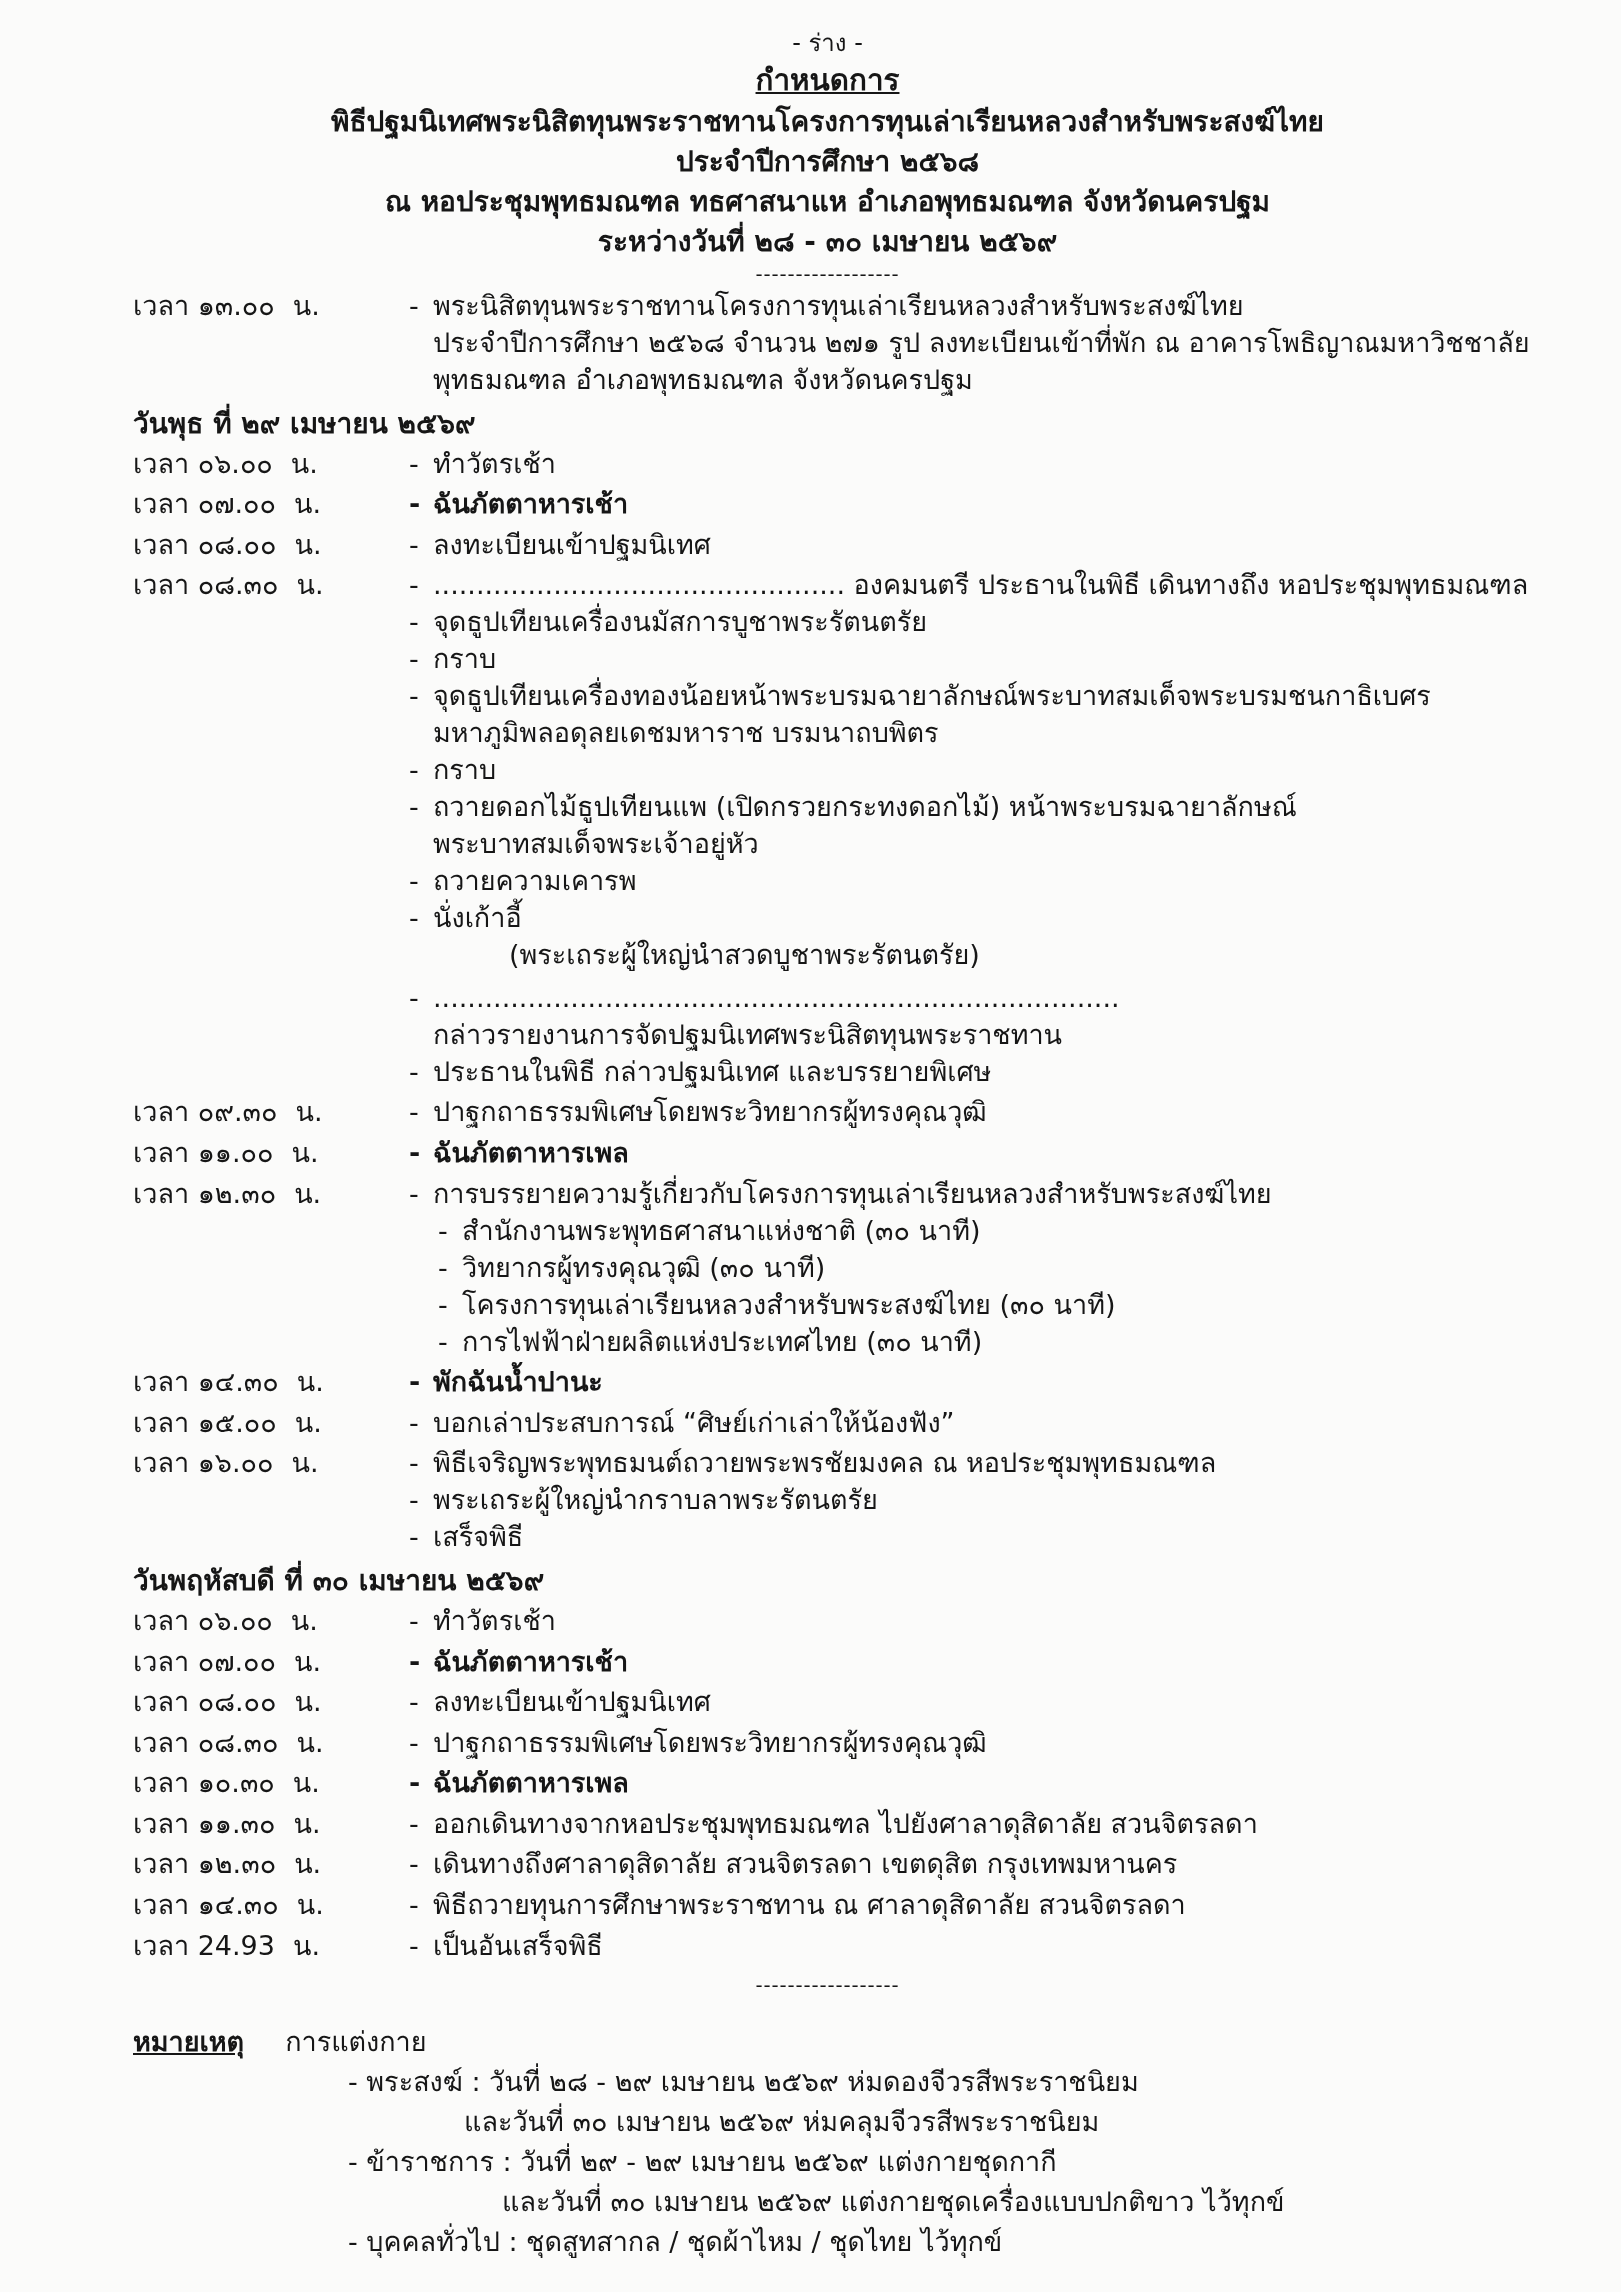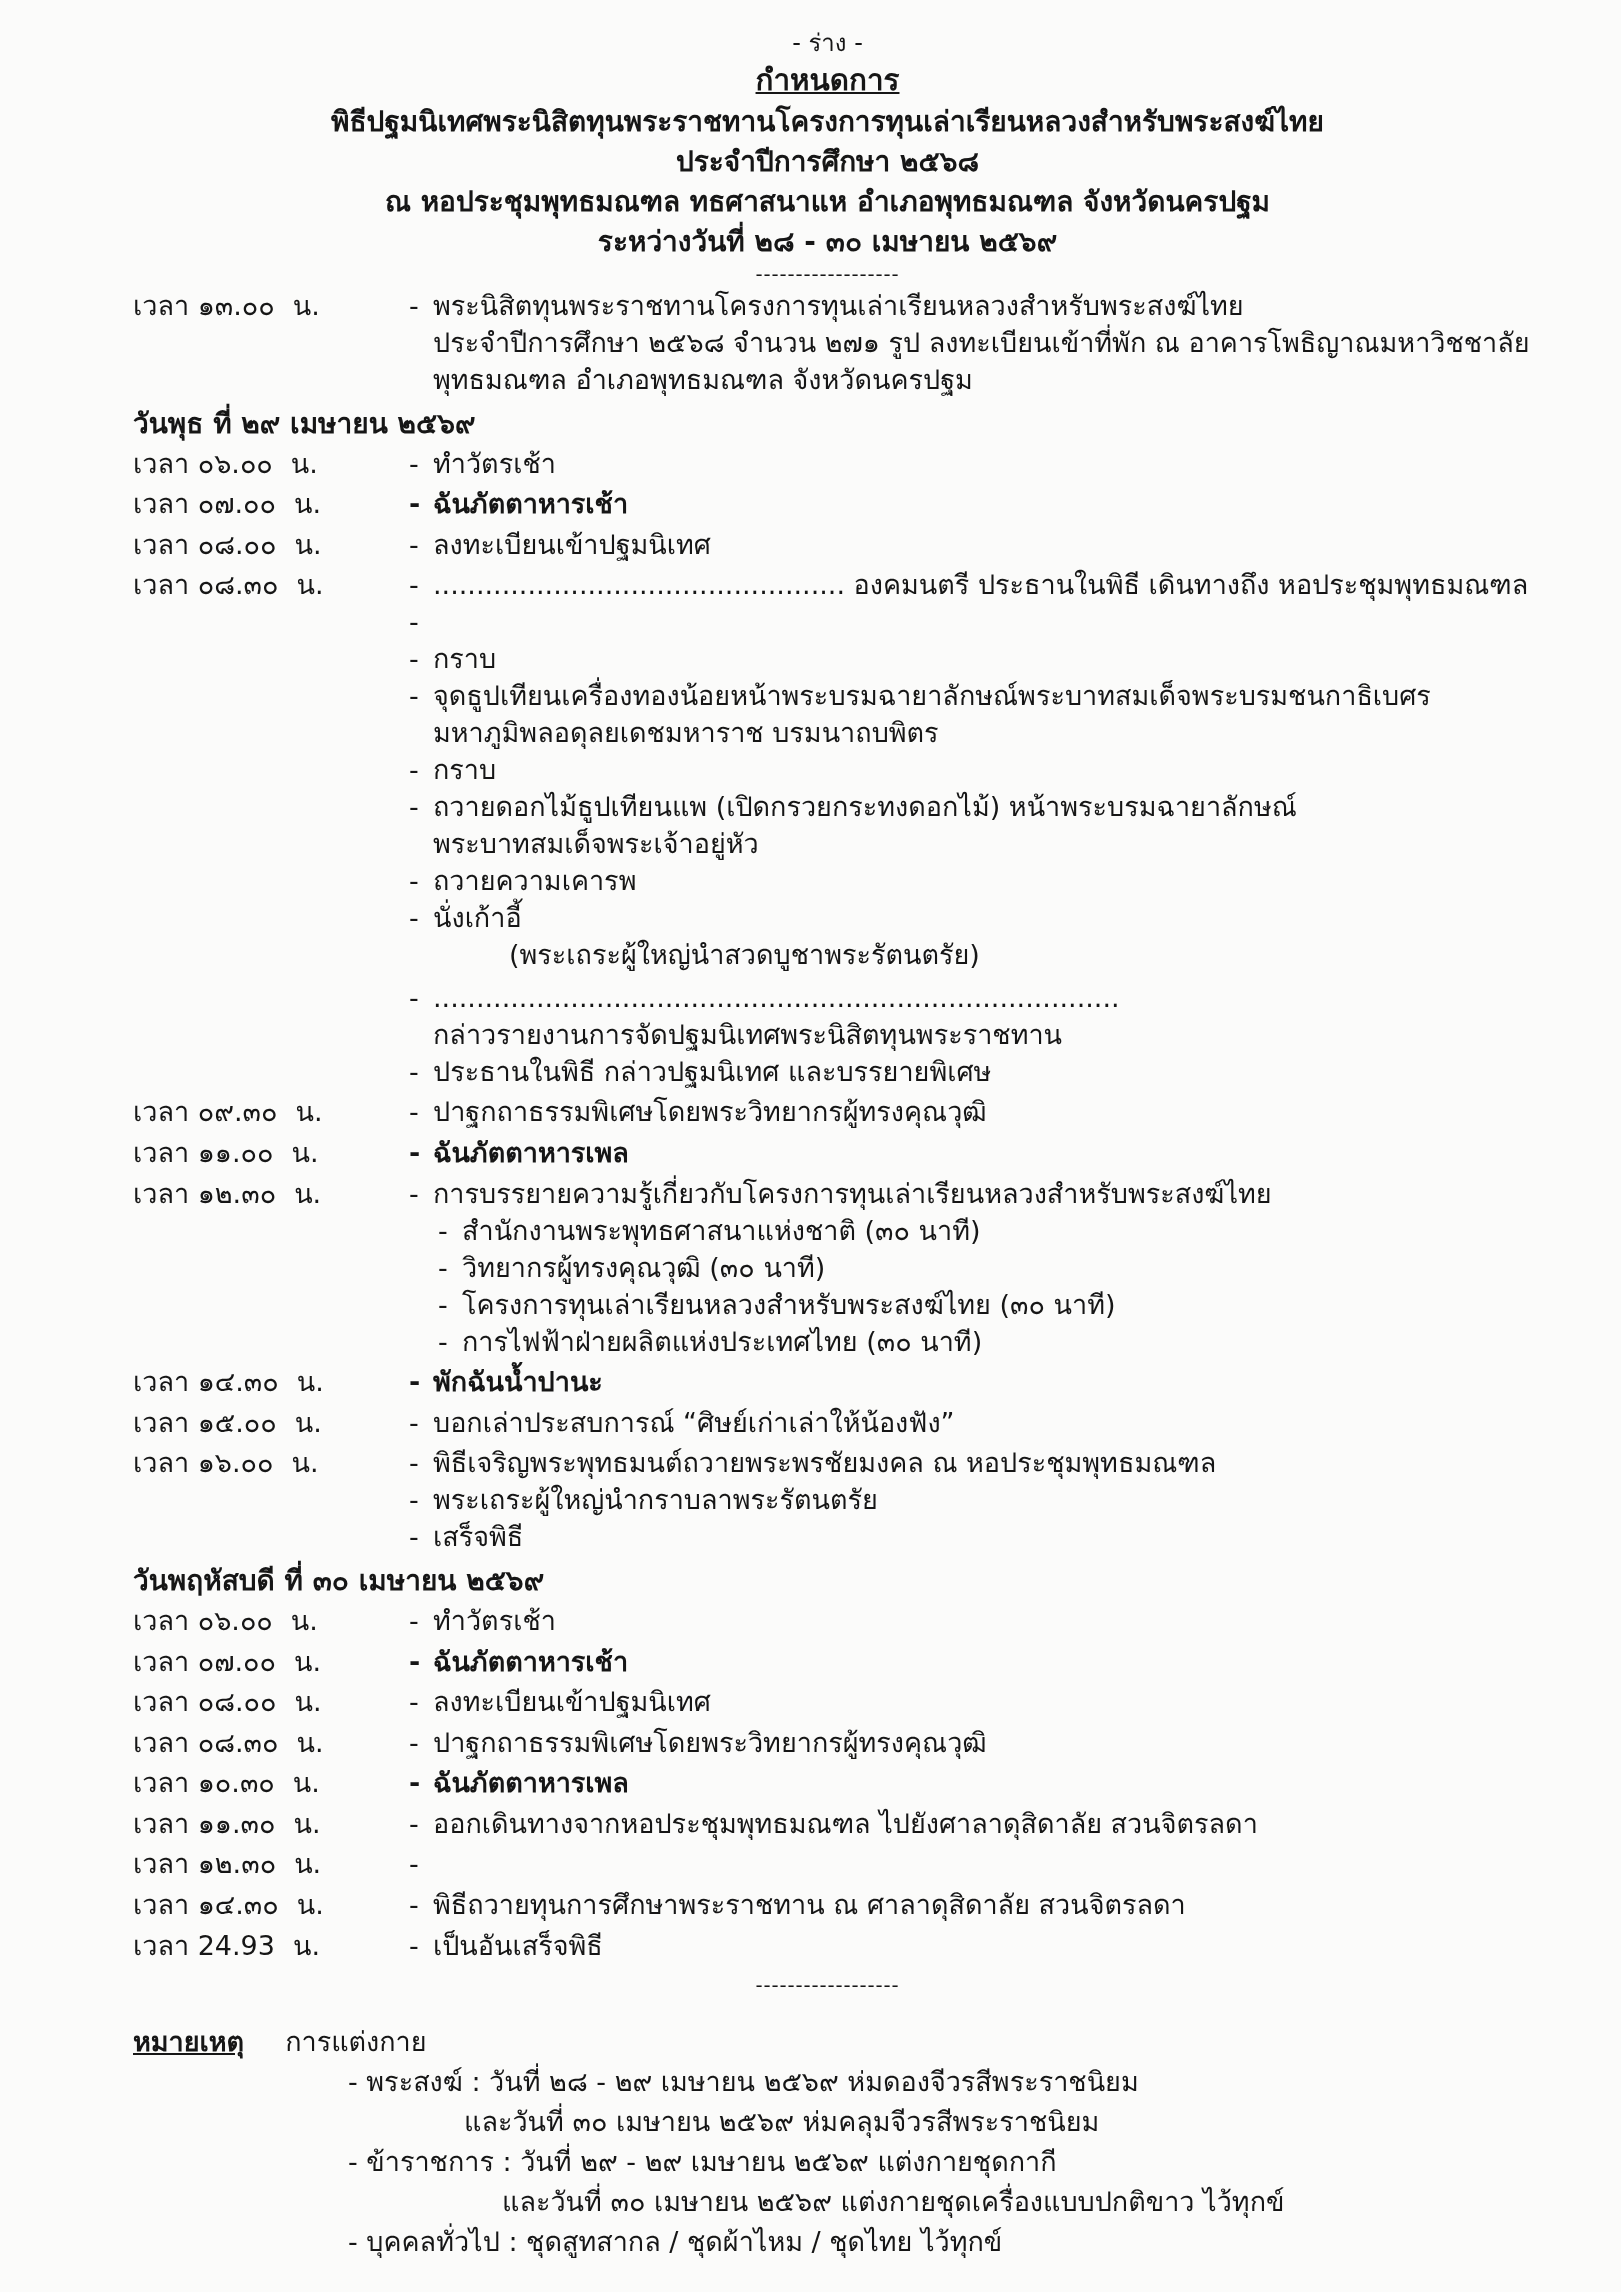--- a/index.html
+++ b/index.html
@@ -97,21 +97,21 @@
             <div class="line"><span class="dash">-</span><span class="txt">ลงทะเบียนเข้าปฐมนิเทศ</span></div>
           </div>
         </div>
         <div class="row">
           <div class="time">
             <span class="t">เวลา ๐๘.๓๐</span>
             <span class="u">น.</span>
           </div>
           <div class="content">
             <div class="line"><span class="dash">-</span><span class="txt">................................................ องคมนตรี ประธานในพิธี เดินทางถึง หอประชุมพุทธมณฑล</span></div>
-            <div class="line"><span class="dash">-</span></div>
+            <div class="line"><span class="dash">-</span><span class="txt">จุดธูปเทียนเครื่องนมัสการบูชาพระรัตนตรัย</span></div>
             <div class="line"><span class="dash">-</span><span class="txt">กราบ</span></div>
             <div class="line"><span class="dash">-</span><span class="txt">จุดธูปเทียนเครื่องทองน้อยหน้าพระบรมฉายาลักษณ์พระบาทสมเด็จพระบรมชนกาธิเบศร</span></div>
             <div class="line cont"><span class="txt">มหาภูมิพลอดุลยเดชมหาราช บรมนาถบพิตร</span></div>
             <div class="line"><span class="dash">-</span><span class="txt">กราบ</span></div>
             <div class="line"><span class="dash">-</span><span class="txt">ถวายดอกไม้ธูปเทียนแพ (เปิดกรวยกระทงดอกไม้) หน้าพระบรมฉายาลักษณ์</span></div>
             <div class="line cont"><span class="txt">พระบาทสมเด็จพระเจ้าอยู่หัว</span></div>
             <div class="line"><span class="dash">-</span><span class="txt">ถวายความเคารพ</span></div>
             <div class="line"><span class="dash">-</span><span class="txt">นั่งเก้าอี้</span></div>
             <div class="line center"><span class="txt">(พระเถระผู้ใหญ่นำสวดบูชาพระรัตนตรัย)</span></div>
             <div class="line gap"><span class="dash">-</span><span class="txt">................................................................................</span></div>
@@ -235,21 +235,21 @@
           <div class="content">
             <div class="line"><span class="dash">-</span><span class="txt">ออกเดินทางจากหอประชุมพุทธมณฑล ไปยังศาลาดุสิดาลัย สวนจิตรลดา</span></div>
           </div>
         </div>
         <div class="row">
           <div class="time">
             <span class="t">เวลา ๑๒.๓๐</span>
             <span class="u">น.</span>
           </div>
           <div class="content">
-            <div class="line"><span class="dash">-</span></div>
+            <div class="line"><span class="dash">-</span><span class="txt">เดินทางถึงศาลาดุสิดาลัย สวนจิตรลดา เขตดุสิต กรุงเทพมหานคร</span></div>
           </div>
         </div>
         <div class="row">
           <div class="time">
             <span class="t">เวลา ๑๔.๓๐</span>
             <span class="u">น.</span>
           </div>
           <div class="content">
             <div class="line"><span class="dash">-</span><span class="txt">พิธีถวายทุนการศึกษาพระราชทาน ณ ศาลาดุสิดาลัย สวนจิตรลดา</span></div>
           </div>

